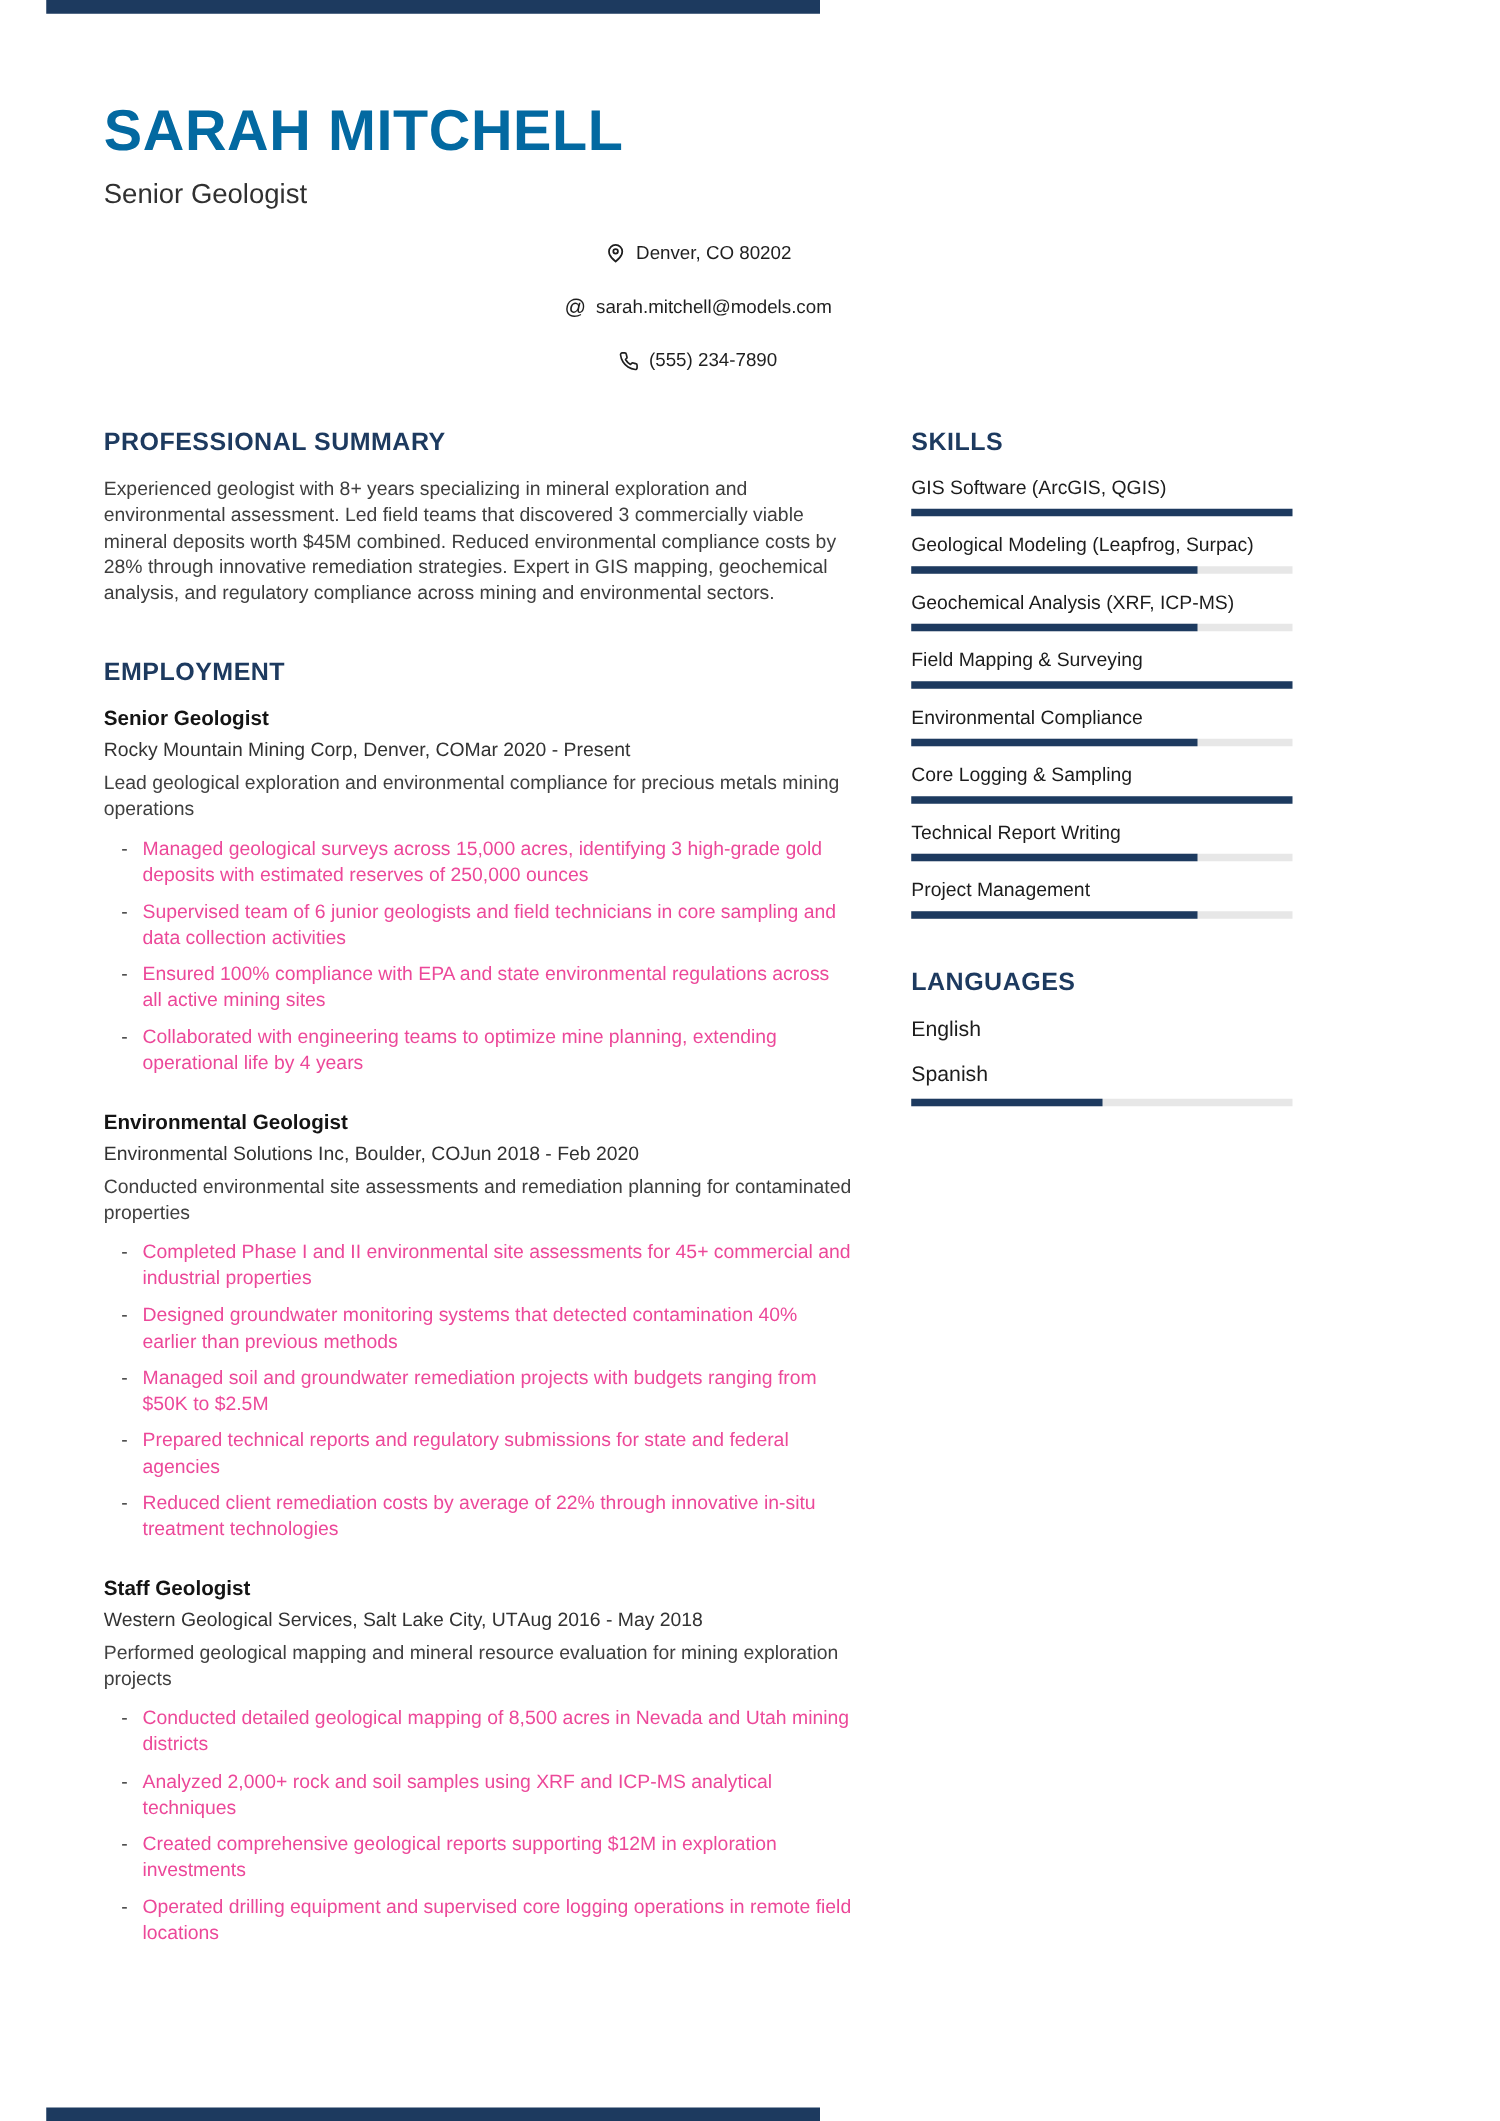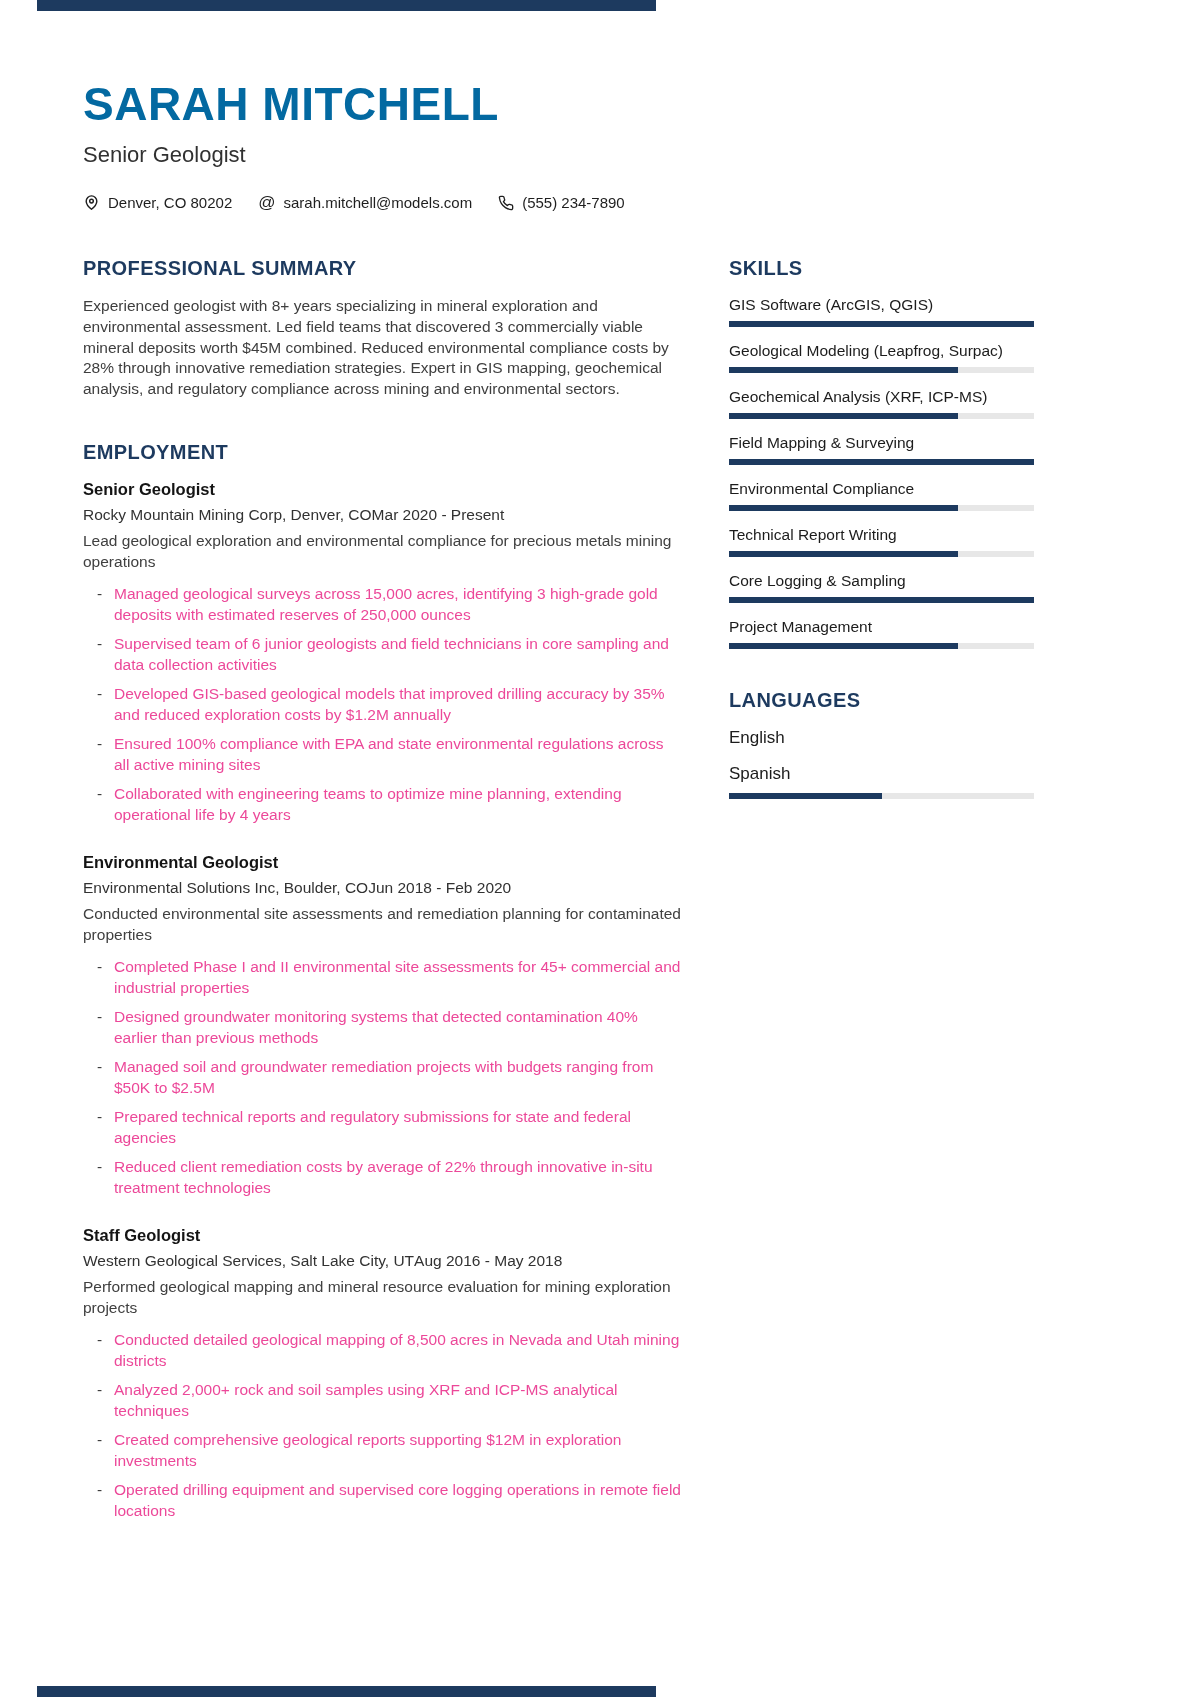--- a/index.html
+++ b/index.html
@@ -19,21 +19,21 @@
   .accent-bar.bottom { bottom: 0; }
 
   .content { padding: 80px 166px 0 83px; }
 
   
   .name {
     font-size: 46px; font-weight: 700; color: #0369a1;
     letter-spacing: 0.5px; margin: 0 0 14px 0; line-height: 1.05;
   }
   .job-headline { font-size: 22px; color: #313131; margin: 0 0 26px 0; font-weight: 400; }
-  .contact-row { display: flex; align-items: center; gap: 26px; font-size: 15px; color: #1f1f1f; }
+  .contact-row { display: flex; align-items: center; gap: 26px; font-size: 15px; color: #1f1f1f; flex-direction: column; }
   .contact-item { display: flex; align-items: center; gap: 8px; }
   .contact-item svg { display: block; }
   .at-glyph { font-size: 17px; line-height: 1; color: #1f1f1f; }
 
   
   .columns { display: flex; gap: 46px; margin-top: 46px; }
   .main-col { flex: 0 0 600px; max-width: 600px; }
   .side-col { flex: 1 1 auto; }
 
   .section-heading {
@@ -115,21 +115,20 @@
         <div class="job">
           <h3 class="job-title">Senior Geologist</h3>
           <div class="job-meta">
             <span>Rocky Mountain Mining Corp, Denver, CO</span>
             <span>Mar 2020 - Present</span>
           </div>
           <p class="job-desc">Lead geological exploration and environmental compliance for precious metals mining operations</p>
           <ul class="bullets">
             <li>Managed geological surveys across 15,000 acres, identifying 3 high-grade gold deposits with estimated reserves of 250,000 ounces</li>
             <li>Supervised team of 6 junior geologists and field technicians in core sampling and data collection activities</li>
-            <li>Developed GIS-based geological models that improved drilling accuracy by 35% and reduced exploration costs by $1.2M annually</li>
             <li>Ensured 100% compliance with EPA and state environmental regulations across all active mining sites</li>
             <li>Collaborated with engineering teams to optimize mine planning, extending operational life by 4 years</li>
           </ul>
         </div>
 
         <div class="job">
           <h3 class="job-title">Environmental Geologist</h3>
           <div class="job-meta">
             <span>Environmental Solutions Inc, Boulder, CO</span>
             <span>Jun 2018 - Feb 2020</span>
@@ -190,29 +189,29 @@
               <div class="bar-fill" style="width: 100%;"></div>
             </div>
         </div>
         <div class="skill-item">
           <div class="skill-label">Environmental Compliance</div>
           <div class="bar-track">
               <div class="bar-fill" style="width: 75%;"></div>
             </div>
         </div>
         <div class="skill-item">
+          <div class="skill-label">Core Logging &amp; Sampling</div>
+          <div class="bar-track">
+              <div class="bar-fill" style="width: 100%;"></div>
+            </div>
+        </div>
+        <div class="skill-item">
           <div class="skill-label">Technical Report Writing</div>
           <div class="bar-track">
               <div class="bar-fill" style="width: 75%;"></div>
-            </div>
-        </div>
-        <div class="skill-item">
-          <div class="skill-label">Core Logging &amp; Sampling</div>
-          <div class="bar-track">
-              <div class="bar-fill" style="width: 100%;"></div>
             </div>
         </div>
         <div class="skill-item">
           <div class="skill-label">Project Management</div>
           <div class="bar-track">
               <div class="bar-fill" style="width: 75%;"></div>
             </div>
         </div>
       </div>
 

